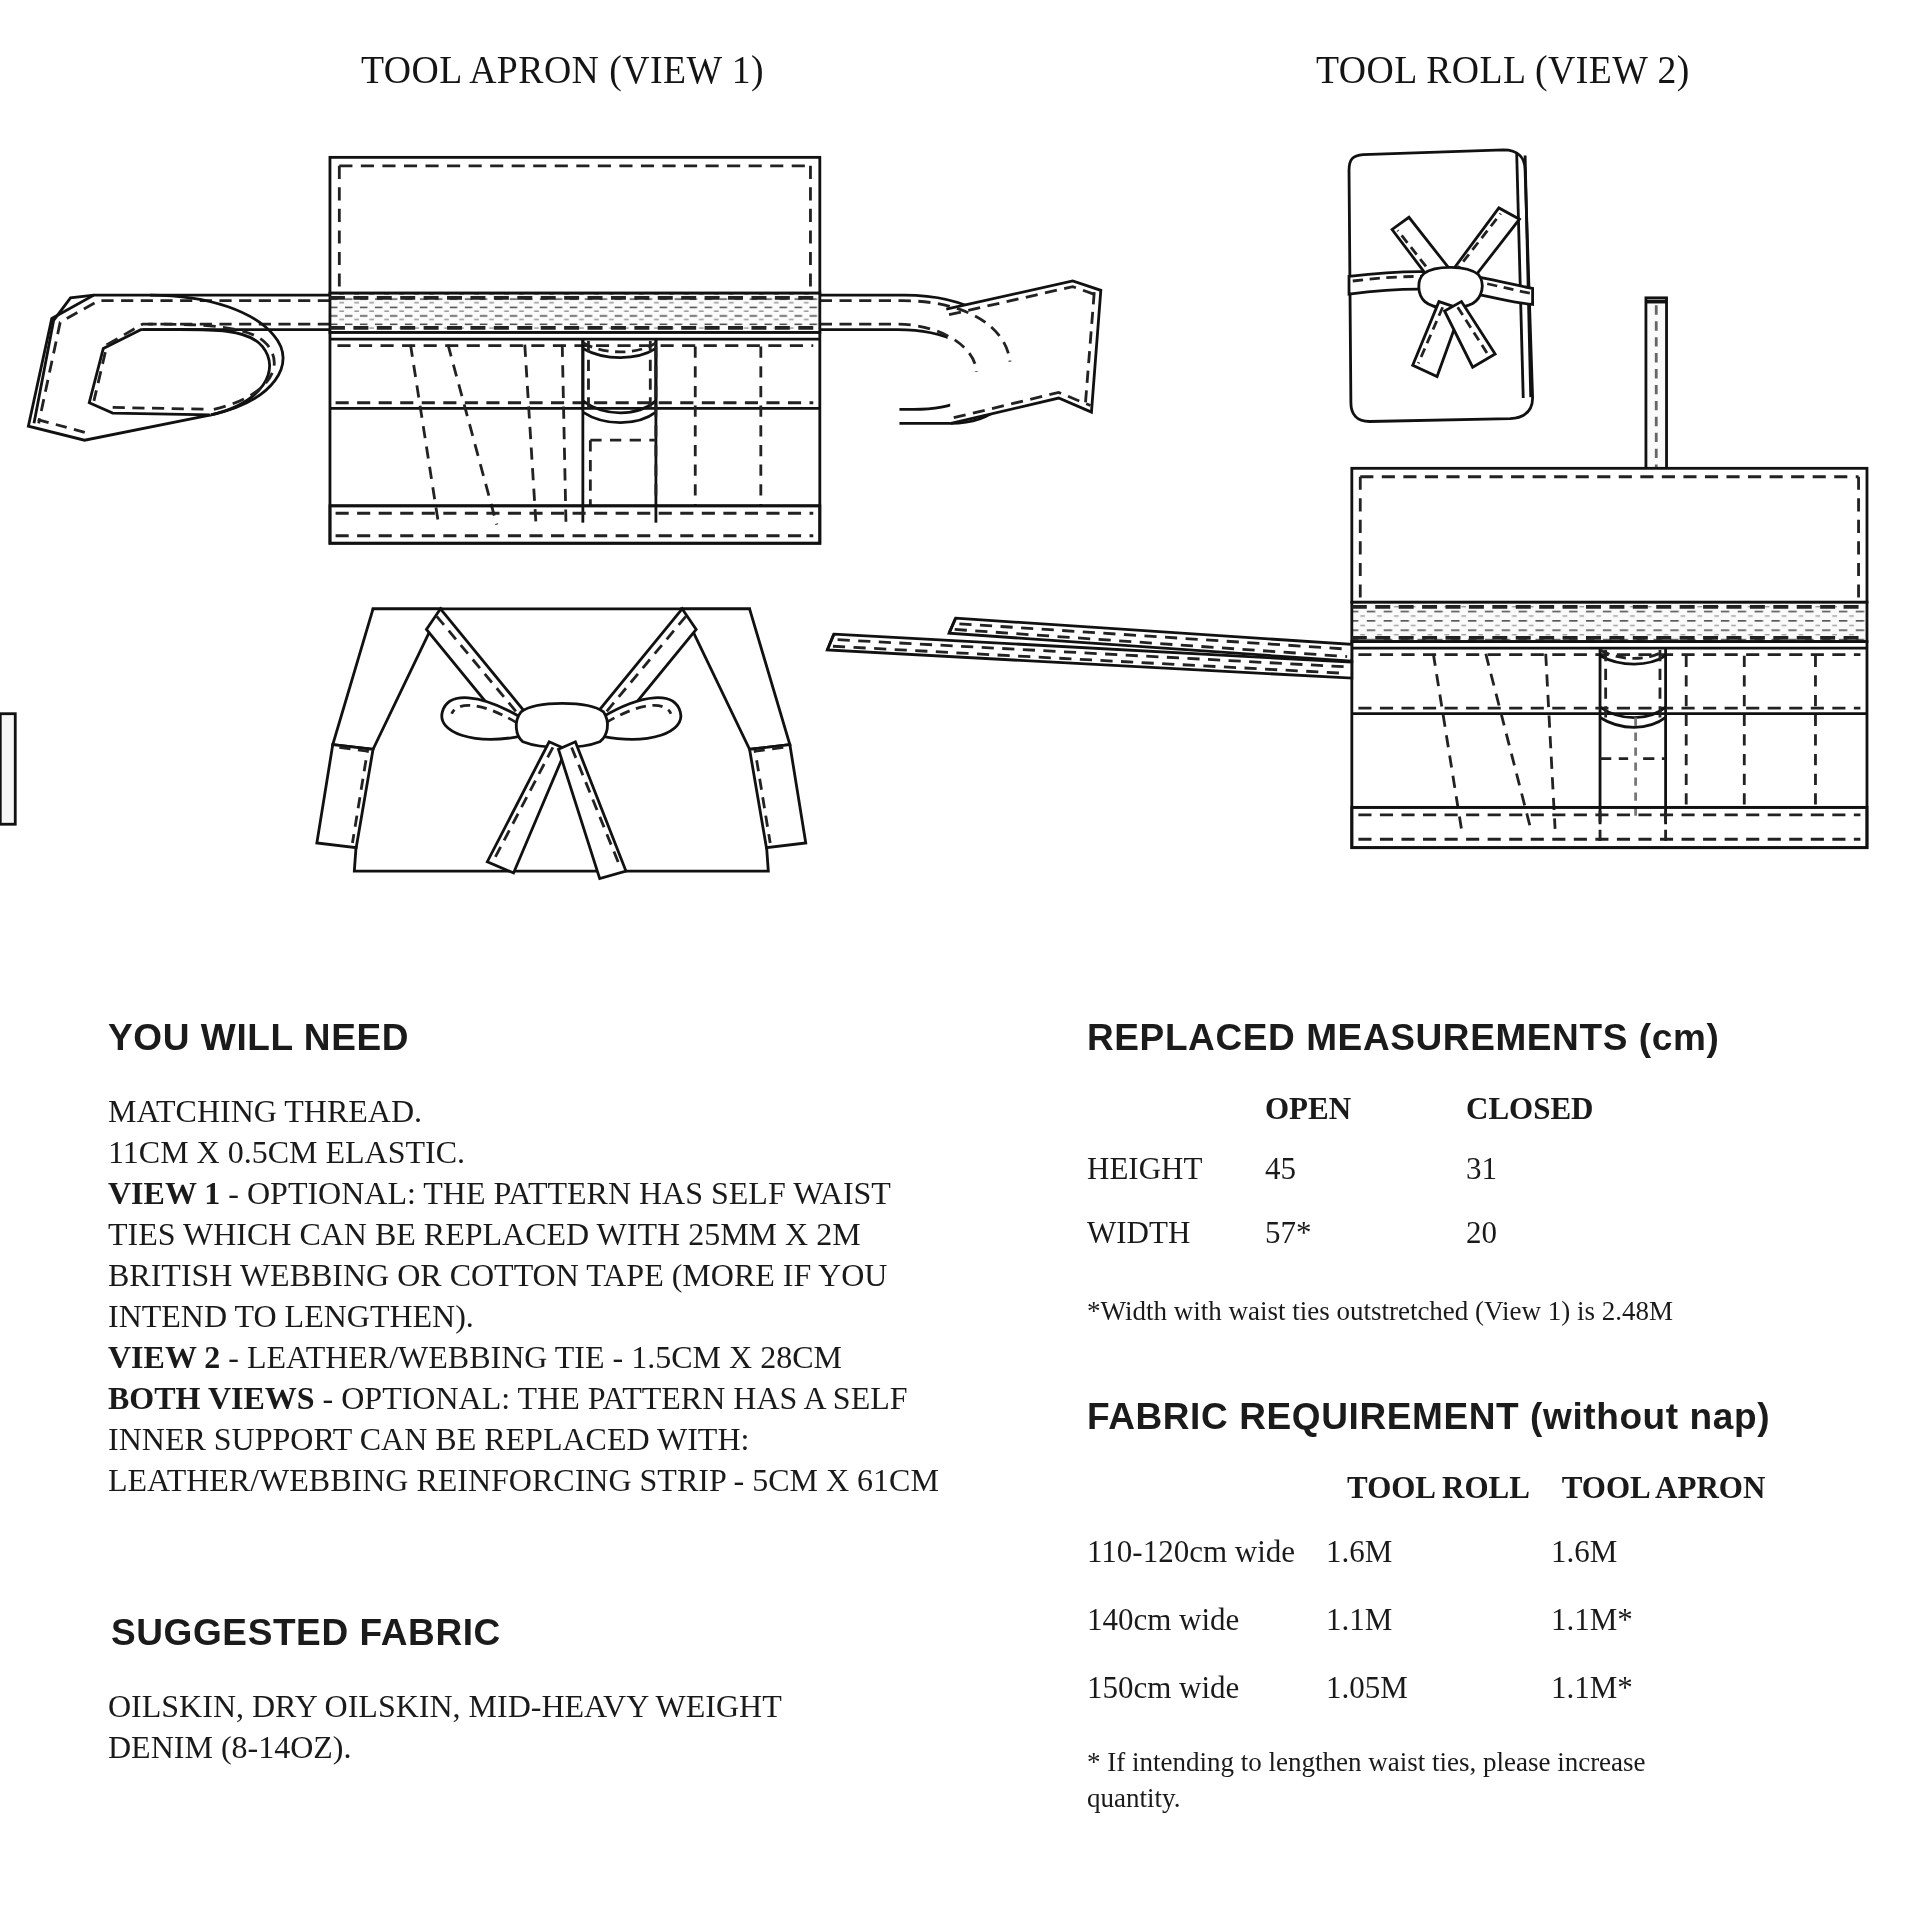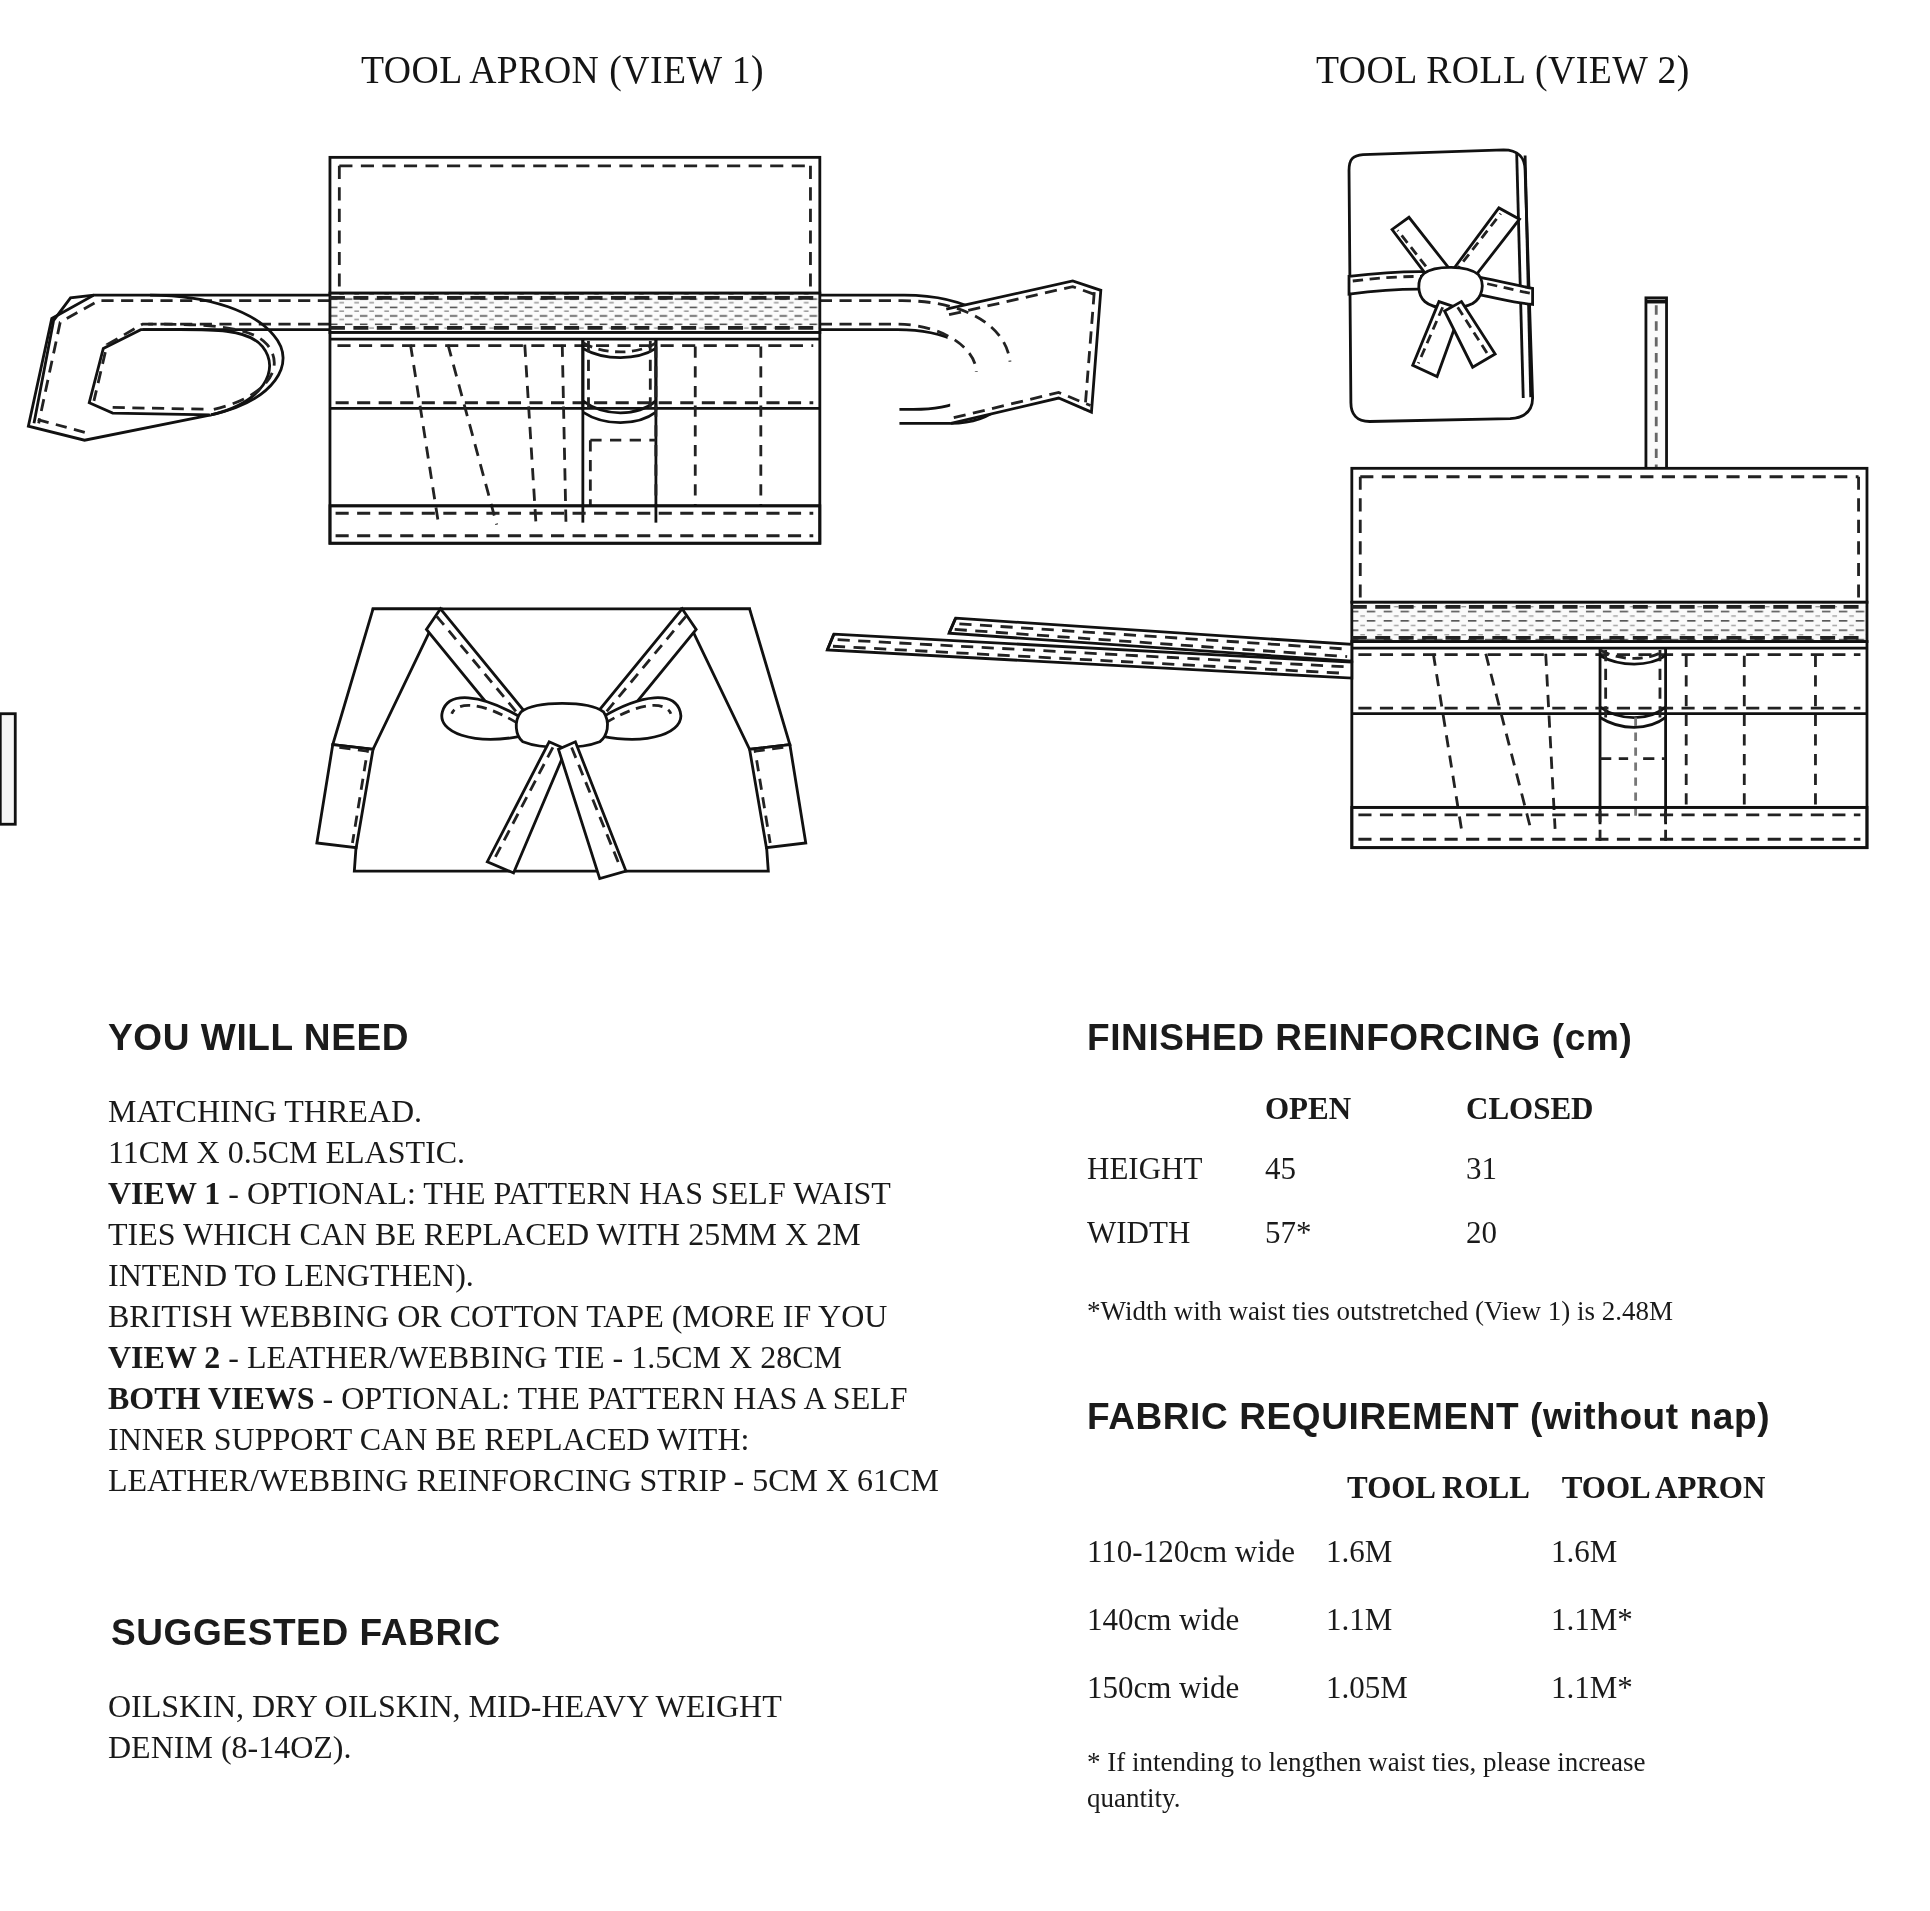--- a/index.html
+++ b/index.html
@@ -351,41 +351,41 @@
 
 <div class="col" id="col-left">
 
   <div class="section-head">YOU WILL NEED</div>
 
   <div class="body-serif">
     <span class="line">MATCHING THREAD.</span>
     <span class="line">11CM X 0.5CM ELASTIC.</span>
     <span class="line"><b>VIEW 1</b><span> - OPTIONAL: THE PATTERN HAS SELF WAIST</span></span>
     <span class="line">TIES WHICH CAN BE REPLACED WITH 25MM X 2M</span>
+    <span class="line">BRITISH WEBBING OR COTTON TAPE (MORE IF YOU</span>
     <span class="line">INTEND TO LENGTHEN).</span>
-    <span class="line">BRITISH WEBBING OR COTTON TAPE (MORE IF YOU</span>
     <span class="line"><b>VIEW 2</b><span> - LEATHER/WEBBING TIE - 1.5CM X 28CM</span></span>
     <span class="line"><b>BOTH VIEWS</b><span> - OPTIONAL: THE PATTERN HAS A SELF</span></span>
     <span class="line">INNER SUPPORT CAN BE REPLACED WITH:</span>
     <span class="line">LEATHER/WEBBING REINFORCING STRIP - 5CM X 61CM</span>
   </div>
 
   <div style="height:111px"></div>
 
   <div class="section-head" style="margin-left:3px">SUGGESTED FABRIC</div>
 
   <div class="body-serif">
     <span class="line">OILSKIN, DRY OILSKIN, MID-HEAVY WEIGHT</span>
     <span class="line">DENIM (8-14OZ).</span>
   </div>
 </div>
 
 <div class="col" id="col-right">
 
-  <div class="section-head">FINISHED REINFORCING (cm)</div>
+  <div class="section-head">REPLACED MEASUREMENTS (cm)</div>
 
   <table class="meas-table">
     <tbody>
         <tr>
       <th class="c0"></th>
       <th class="c1">OPEN</th>
       <th class="c2">CLOSED</th>
     </tr>
     <tr>
       <td class="rowhead">HEIGHT</td>

